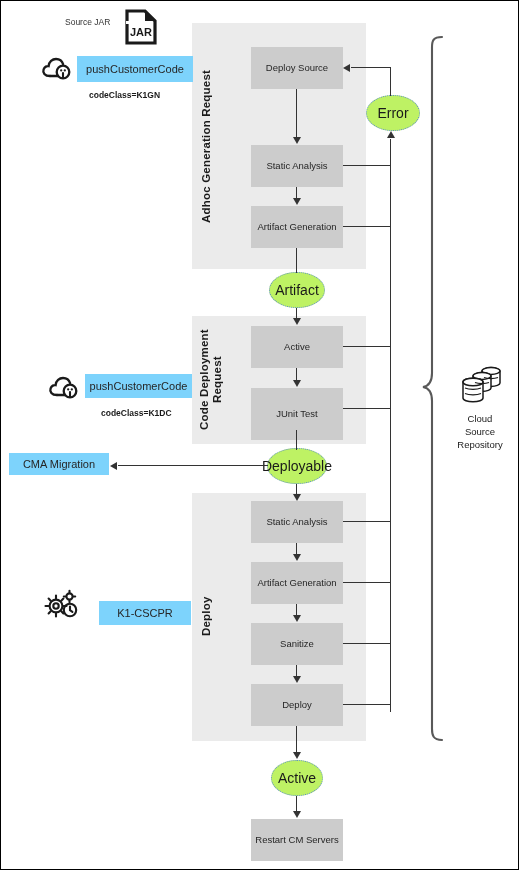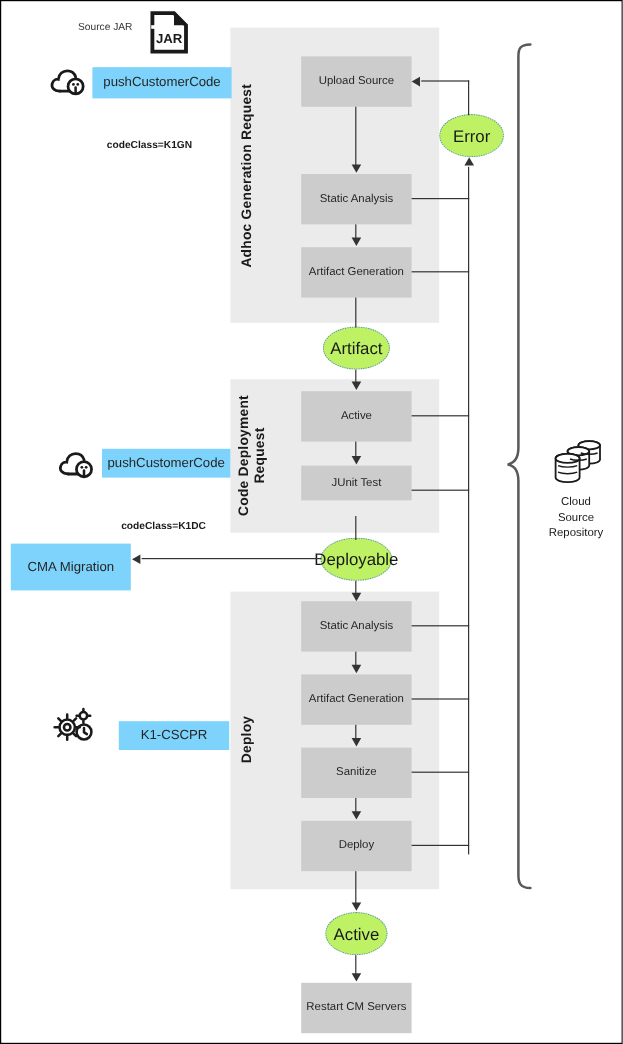--- a/index.html
+++ b/index.html
@@ -56,21 +56,20 @@
     justify-content:center;
     text-align:center;
     box-sizing:border-box;
   }
   .codeclass{
     position:absolute;
     font-size:8.5px;
     font-weight:bold;
     color:#1a1a1a;
     white-space:nowrap;
-    margin-top:25px;
   }
   .plaintext{
     position:absolute;
     font-size:8.5px;
     color:#333333;
     white-space:nowrap;
   }
 
   
   .state{
@@ -180,28 +179,28 @@
                  M22.4 9.6 l-2.1 2.1 M9.7 22.3 l-2.1 2.1" stroke-linecap="round"></path>
         <circle cx="28.5" cy="7.5" r="3.1"></circle>
         <path d="M28.5 1.8 v1.5 M28.5 11.7 v1.5 M22.8 7.5 h1.5 M32.7 7.5 h1.5" stroke-linecap="round"></path>
         <circle cx="29" cy="21" r="6.2"></circle>
         <path d="M29 17.6 v3.6 l2.4 1.6" stroke-linecap="round"></path>
       </g>
     </svg>
   </div>
   <div class="labelbox" style="left:98px;top:600px;width:92px;height:24px;">K1-CSCPR</div>
 
-  <div class="labelbox" style="left:8px;top:452px;width:100px;height:39px;">CMA Migration</div>
-
-  <div class="pbox" style="left:250px;top:46px;width:92px;height:42px;">Upload Source</div>
+  <div class="labelbox" style="left:8px;top:452px;width:100px;height:22px;">CMA Migration</div>
+
+  <div class="pbox" style="left:250px;top:46px;width:92px;height:42px;">Deploy Source</div>
   <div class="pbox" style="left:250px;top:144px;width:92px;height:42px;">Static Analysis</div>
   <div class="pbox" style="left:250px;top:205px;width:92px;height:42px;">Artifact Generation</div>
 
   <div class="pbox" style="left:250px;top:325px;width:92px;height:42px;">Active</div>
-  <div class="pbox" style="left:250px;top:387px;width:92px;height:29px;">JUnit Test</div>
+  <div class="pbox" style="left:250px;top:387px;width:92px;height:52px;">JUnit Test</div>
 
   <div class="pbox" style="left:250px;top:500px;width:92px;height:42px;">Static Analysis</div>
   <div class="pbox" style="left:250px;top:561px;width:92px;height:42px;">Artifact Generation</div>
   <div class="pbox" style="left:250px;top:622px;width:92px;height:42px;">Sanitize</div>
   <div class="pbox" style="left:250px;top:683px;width:92px;height:42px;">Deploy</div>
 
   <div class="pbox" style="left:250px;top:818px;width:92px;height:42px;">Restart CM Servers</div>
 
   <div class="state" style="left:365px;top:94px;width:54px;height:36px;">Error</div>
   <div class="state" style="left:268px;top:271px;width:56px;height:36px;">Artifact</div>

